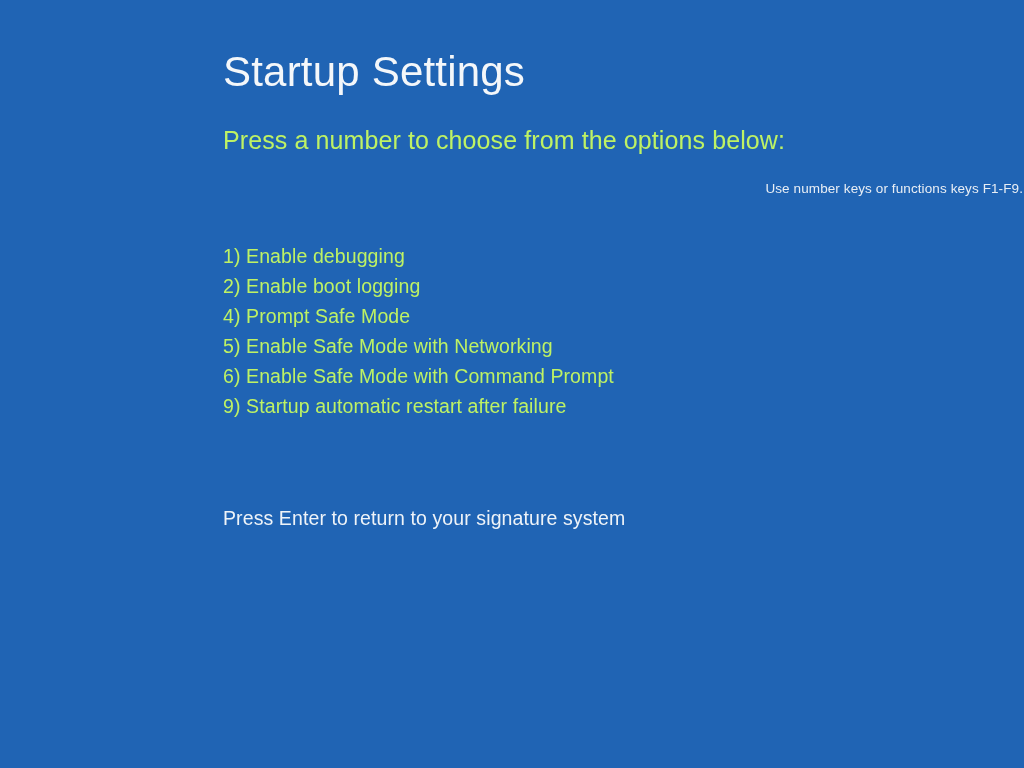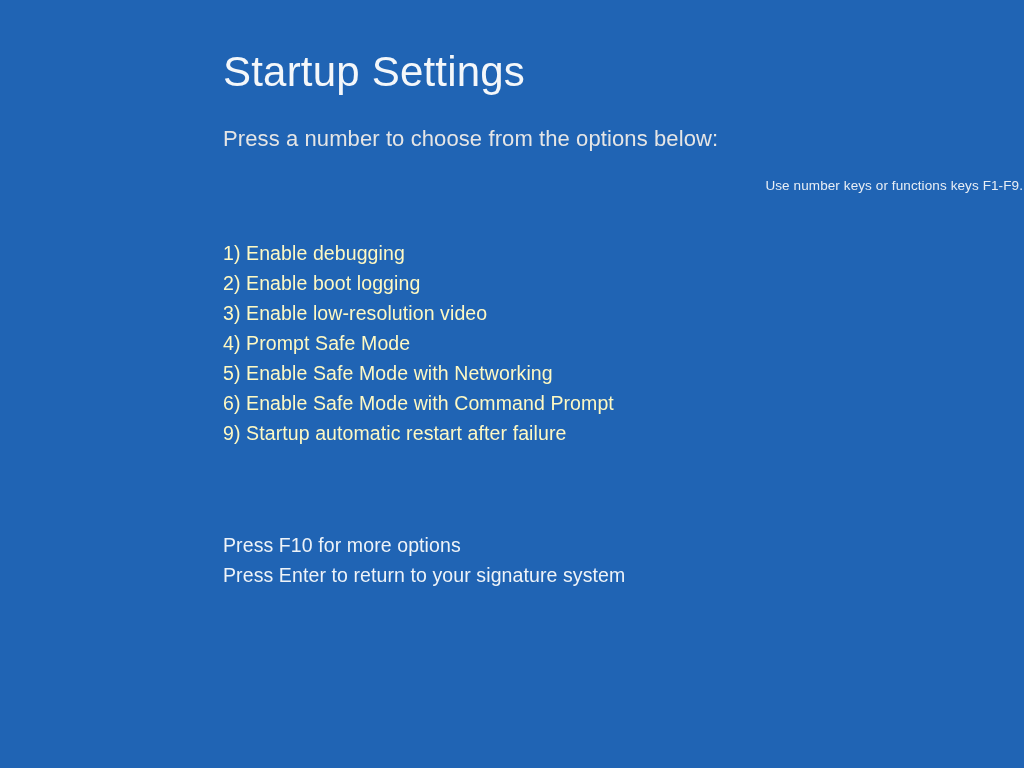--- a/index.html
+++ b/index.html
@@ -35,22 +35,22 @@
     color: #f4f7fa;
     font-size: 42px;
     font-weight: 300;
     letter-spacing: 0.2px;
     line-height: 1;
     margin: 0;
     padding-top: 51px;
   }
 
   .subtitle {
-    color: #e5e5e5;
-    font-size: 22px;
+    color: #bef264;
+    font-size: 25px;
     font-weight: 300;
     line-height: 1;
     margin: 0;
     padding-top: 35px;
     letter-spacing: 0.1px;
   }
 
   .hint {
     color: #e8eef5;
     font-size: 13.5px;
@@ -63,21 +63,21 @@
   }
 
   .options {
     list-style: none;
     margin: 0;
     padding: 0;
     padding-top: 45px;
   }
 
   .option {
-    color: #fef9c3;
+    color: #bef264;
     font-size: 19.5px;
     font-weight: 300;
     line-height: 30px;
     height: 30px;
     white-space: nowrap;
     letter-spacing: 0.1px;
   }
 
   .option .num {
     display: inline;
@@ -116,40 +116,35 @@
     <ul class="options" id="options-list">
       <li class="option">
         <span class="num">1) </span>
         <span class="label">Enable debugging</span>
       </li>
       <li class="option">
         <span class="num">2) </span>
         <span class="label">Enable boot logging</span>
       </li>
       <li class="option">
-        <span class="num">3) </span>
-        <span class="label">Enable low-resolution video</span>
-      </li>
-      <li class="option">
         <span class="num">4) </span>
         <span class="label">Prompt Safe Mode</span>
       </li>
       <li class="option">
         <span class="num">5) </span>
         <span class="label">Enable Safe Mode with Networking</span>
       </li>
       <li class="option">
         <span class="num">6) </span>
         <span class="label">Enable Safe Mode with Command Prompt</span>
       </li>
       <li class="option">
         <span class="num">9) </span>
         <span class="label">Startup automatic restart after failure</span>
       </li>
     </ul>
 
     <div class="footer">
-      <div class="footer-line">Press F10 for more options</div>
       <div class="footer-line">Press Enter to return to your signature system</div>
     </div>
 
   </div>
 </div>
 
 </body></html>

